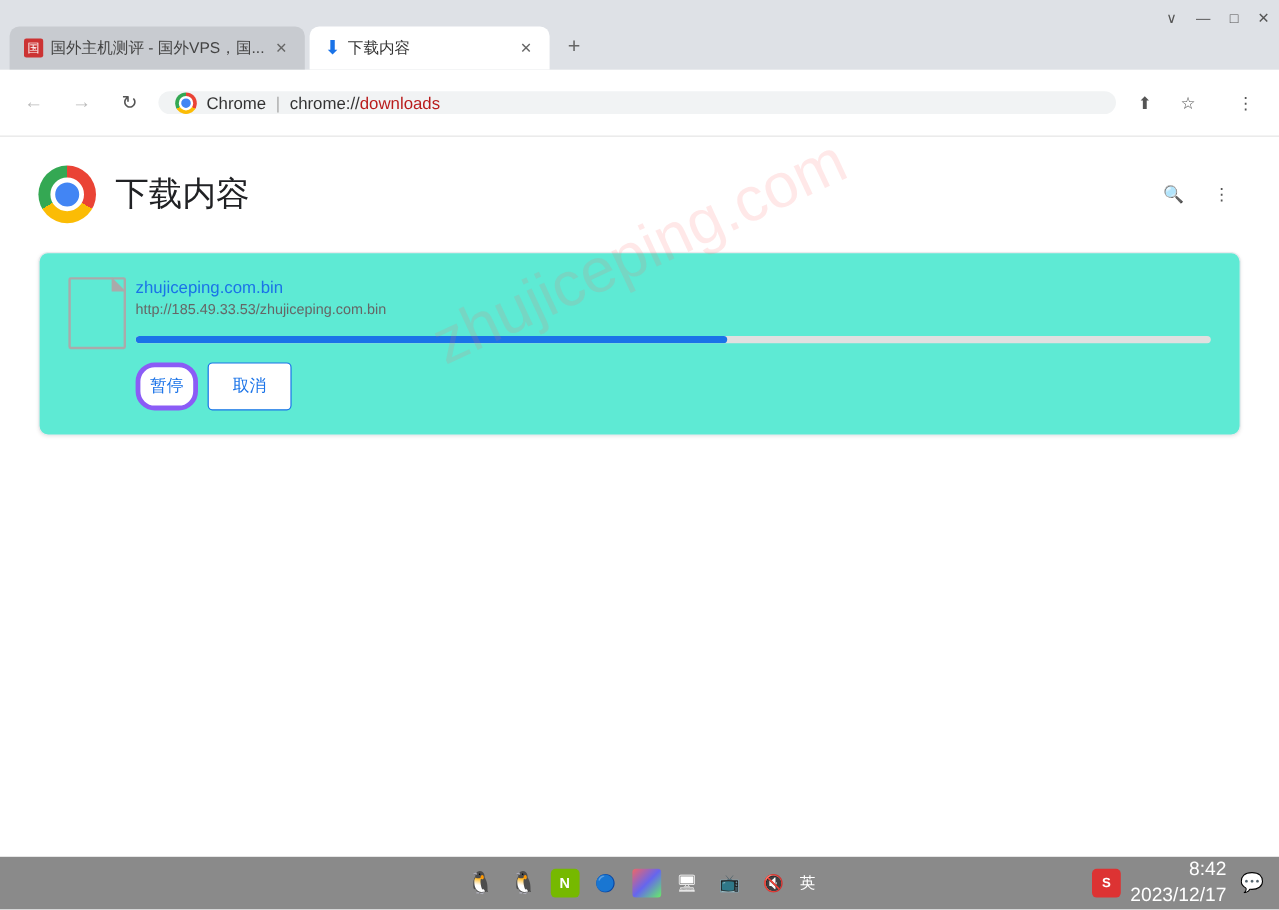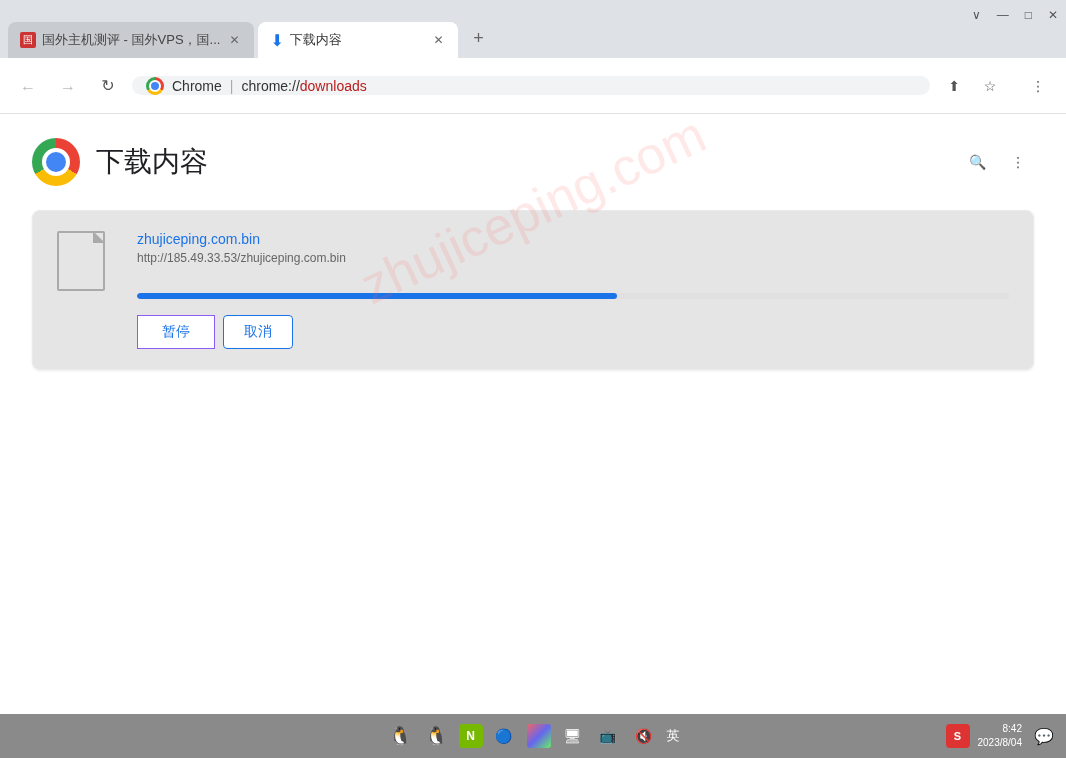--- a/index.html
+++ b/index.html
@@ -223,26 +223,26 @@
 
     
     .section-label {
       font-size: 14px;
       color: #444;
       margin-bottom: 12px;
     }
 
     
     .download-card {
-      background: #e5e5e5;
+      background: #5eead4;
       border: 1px solid #e8eaed;
       border-radius: 8px;
       padding: 20px 24px;
       display: flex;
-      gap: 32px;
+      gap: 8px;
       box-shadow: 0 1px 3px rgba(0,0,0,0.08);
     }
     .file-icon {
       width: 48px;
       height: 60px;
       border: 2px solid #aaa;
       border-radius: 2px;
       position: relative;
       flex-shrink: 0;
       display: flex; align-items: center; justify-content: center;
@@ -265,21 +265,21 @@
     .download-filename {
       font-size: 14px;
       color: #1a73e8;
       font-weight: 500;
       margin-bottom: 4px;
       cursor: pointer;
     }
     .download-url {
       font-size: 12px;
       color: #666;
-      margin-bottom: 28px;
+      margin-bottom: 15px;
     }
     .download-status {
       font-size: 13px;
       color: #333;
       margin-bottom: 10px;
     }
     .progress-bar-container {
       width: 100%;
       height: 6px;
       background: #e0e0e0;
@@ -290,25 +290,25 @@
     .progress-bar-fill {
       height: 100%;
       background: #1a73e8;
       border-radius: 3px;
     }
     .download-actions {
       display: flex;
       gap: 8px;
     }
     .btn-pause {
-      padding: 7px 24px;
-      border: 1px solid #8b5cf6;
+      padding: 7px 8px;
+      border: 4px solid #8b5cf6;
       background: white;
       color: #1a73e8;
-      border-radius: 0;
+      border-radius: 16px;
       font-size: 14px;
       cursor: pointer;
     }
     .btn-cancel {
       padding: 7px 20px;
       border: 1px solid #1a73e8;
       background: white;
       color: #1a73e8;
       border-radius: 4px;
       font-size: 14px;
@@ -343,21 +343,21 @@
     .taskbar-right {
       display: flex;
       align-items: center;
       gap: 8px;
       flex: 1;
       justify-content: flex-end;
     }
     .taskbar-time {
       text-align: right;
       color: white;
-      font-size: 10px;
+      font-size: 16px;
       line-height: 1.4;
     }
     .taskbar-notification {
       width: 28px; height: 28px;
       display: flex; align-items: center; justify-content: center;
       font-size: 16px;
       color: white;
       cursor: pointer;
     }
     .taskbar-lang {
@@ -477,17 +477,17 @@
     <div class="taskbar-icon" style="font-size:14px;color:white;">🖥</div>
     <div class="taskbar-icon" style="font-size:14px;color:white;">📺</div>
     <div class="taskbar-icon" style="font-size:14px;color:white;">🔇</div>
     <div class="taskbar-lang">英</div>
   </div>
 
   <div class="taskbar-right">
     <div class="taskbar-sohu">S</div>
     <div class="taskbar-time">
       <div>8:42</div>
-      <div>2023/8/04</div>
+      <div>2023/12/17</div>
     </div>
     <div class="taskbar-notification">💬</div>
   </div>
 </div>
 
 </body></html>

